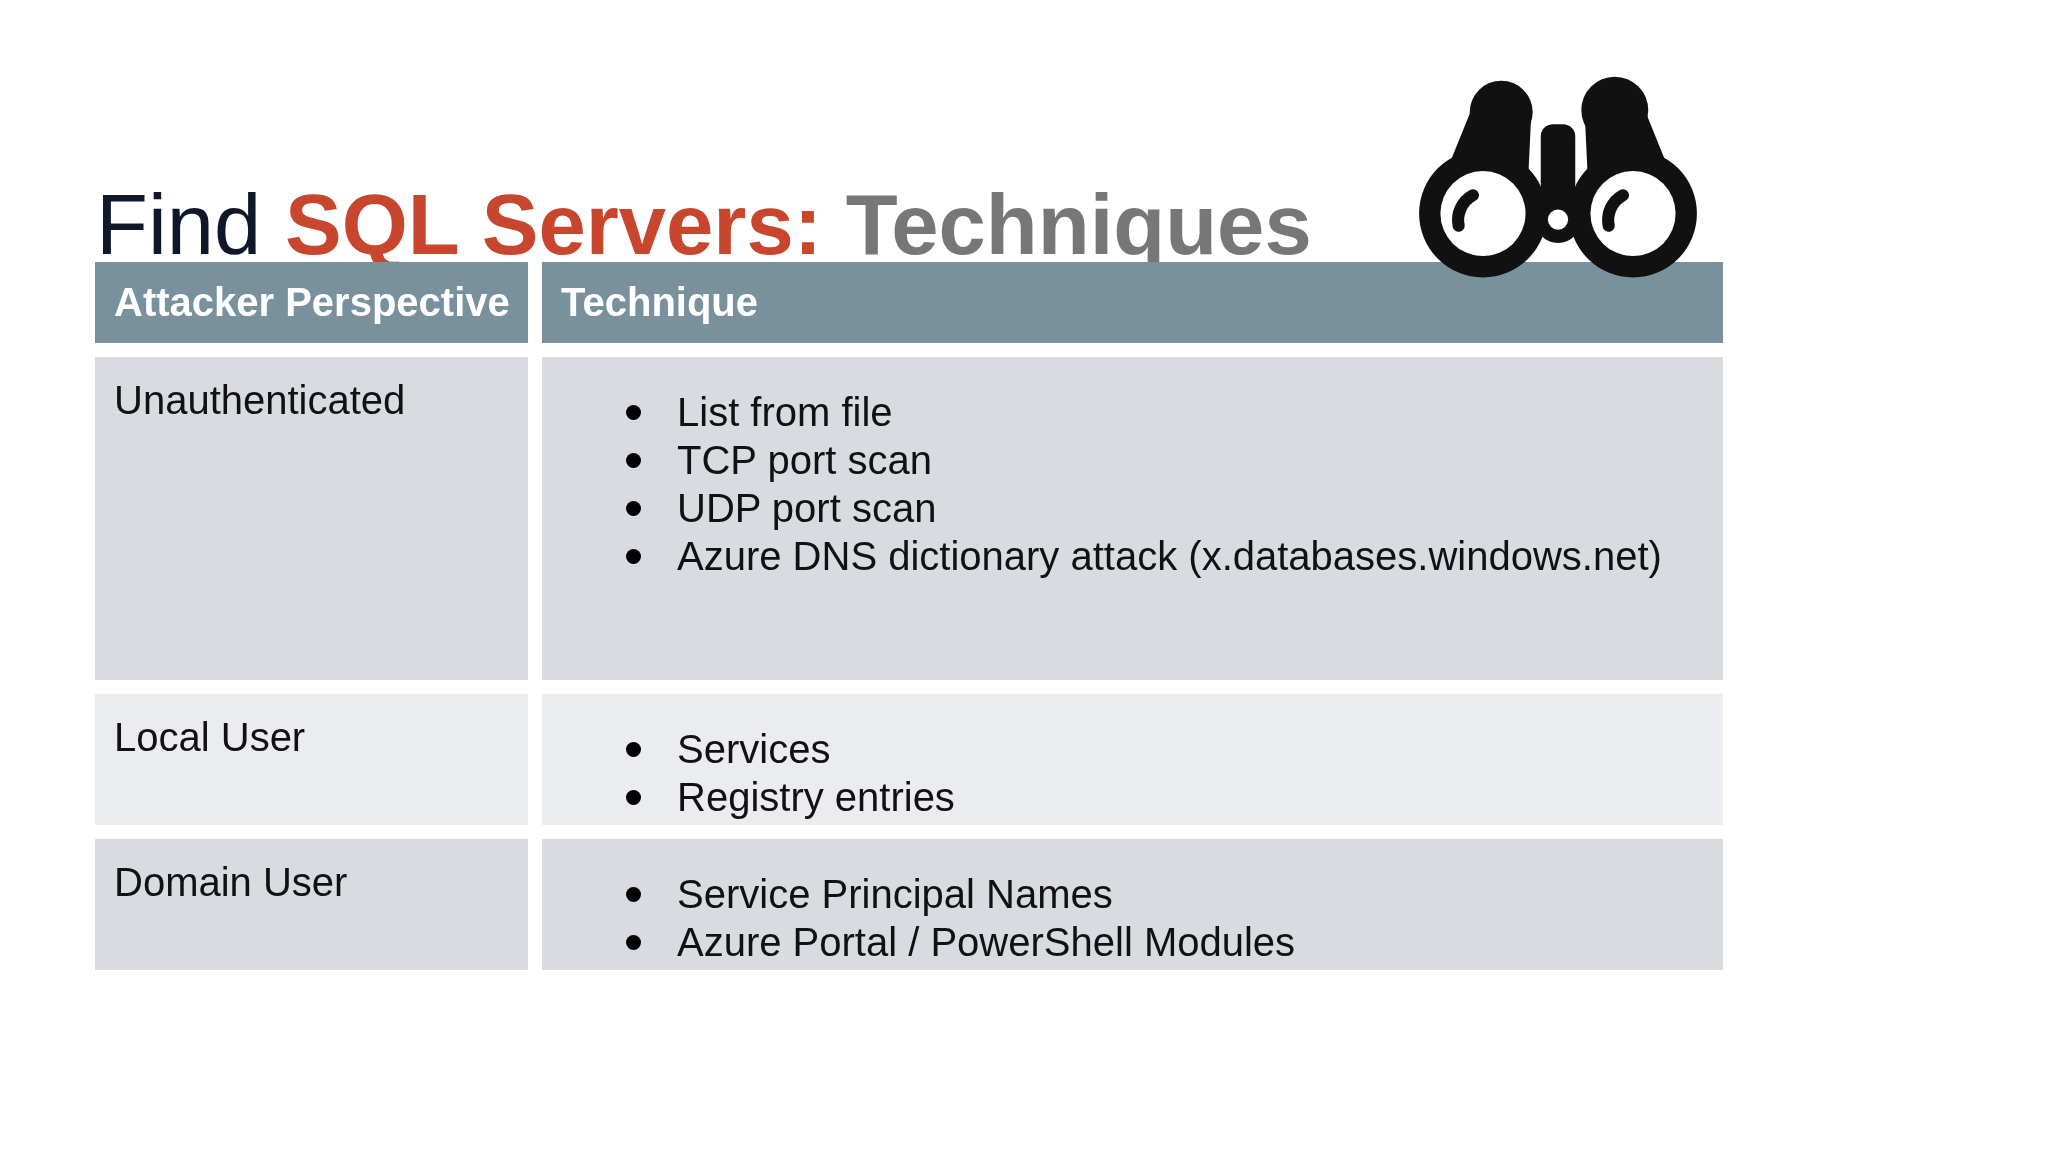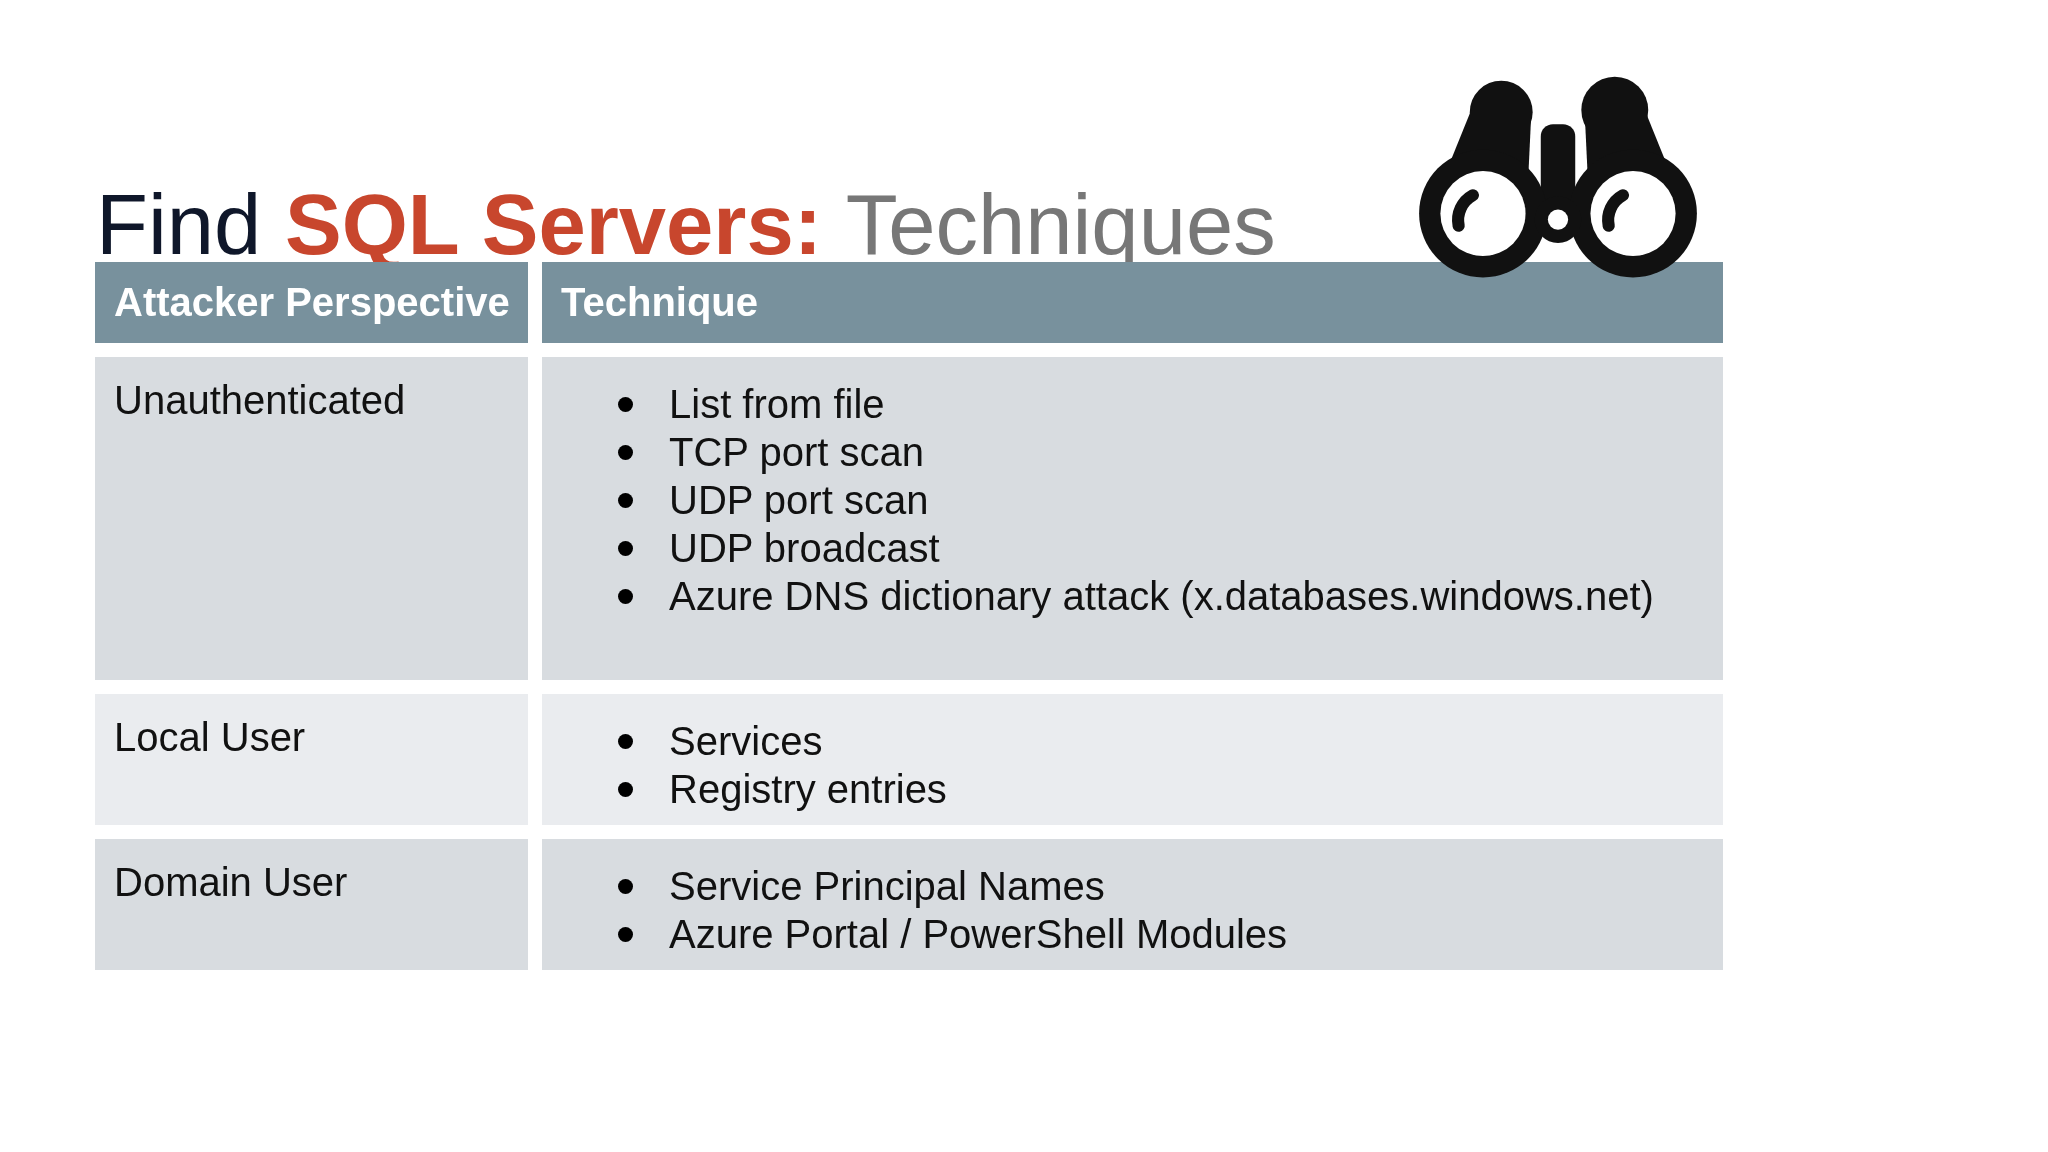--- a/index.html
+++ b/index.html
@@ -13,21 +13,21 @@
   }
   .slide{position:absolute;inset:0;}
 
   
   .title{
     position:absolute;left:96px;top:125px;
     font-size:85px;line-height:1;white-space:nowrap;
   }
   .title .t-find{font-weight:400;color:#0f172a;}
   .title .t-sql{font-weight:700;color:var(--title-red,#c8462d);}
-  .title .t-tech{font-weight:400;color:var(--title-gray,#777777);text-align:center;}
+  .title .t-tech{font-weight:700;color:var(--title-gray,#777777);text-align:center;}
 
   
   .binoculars{
     position:absolute;left:1412px;top:68px;width:292px;height:214px;
     z-index:5;
   }
 
   
   .table{
     position:absolute;left:95px;top:262px;width:1621px;
@@ -43,21 +43,21 @@
     color:var(--header-text,#ffffff);
     font-weight:700;font-size:40px;
     display:flex;align-items:center;
     padding-left:19px;
   }
   .cell{font-size:40px;}
   .row-dark{background:var(--row-dark-bg,#d8dce0);}
   .row-light{background:var(--row-light-bg,#eaecef);}
   .cell-perspective{padding:19px 0 0 19px;line-height:48px;}
   .cell-tech ul{
-    margin:4px;padding:19px 16px 0 0;list-style:none;
+    margin:12px;padding:19px 16px 0 0;list-style:none;
   }
   .cell-tech li{
     position:relative;padding-left:123px;line-height:48px;font-size:40px;
   }
   .cell-tech li::before{
     content:"";position:absolute;left:72px;top:17px;
     width:15px;height:15px;border-radius:50%;background:#000;
   }
 </style>
 </head>
@@ -102,21 +102,20 @@
     </div>
 
     <div class="cell cell-perspective row-dark">
       <span>Unauthenticated</span>
     </div>
     <div class="cell cell-tech row-dark">
       <ul>
           <li>List from file</li>
           <li>TCP port scan</li>
           <li>UDP port scan</li>
-          <li>UDP broadcast</li>
           <li>Azure DNS dictionary attack (x.databases.windows.net)</li>
         </ul>
     </div>
 
     <div class="cell cell-perspective row-light">
       <span>Local User</span>
     </div>
     <div class="cell cell-tech row-light">
       <ul>
           <li>Services</li>

